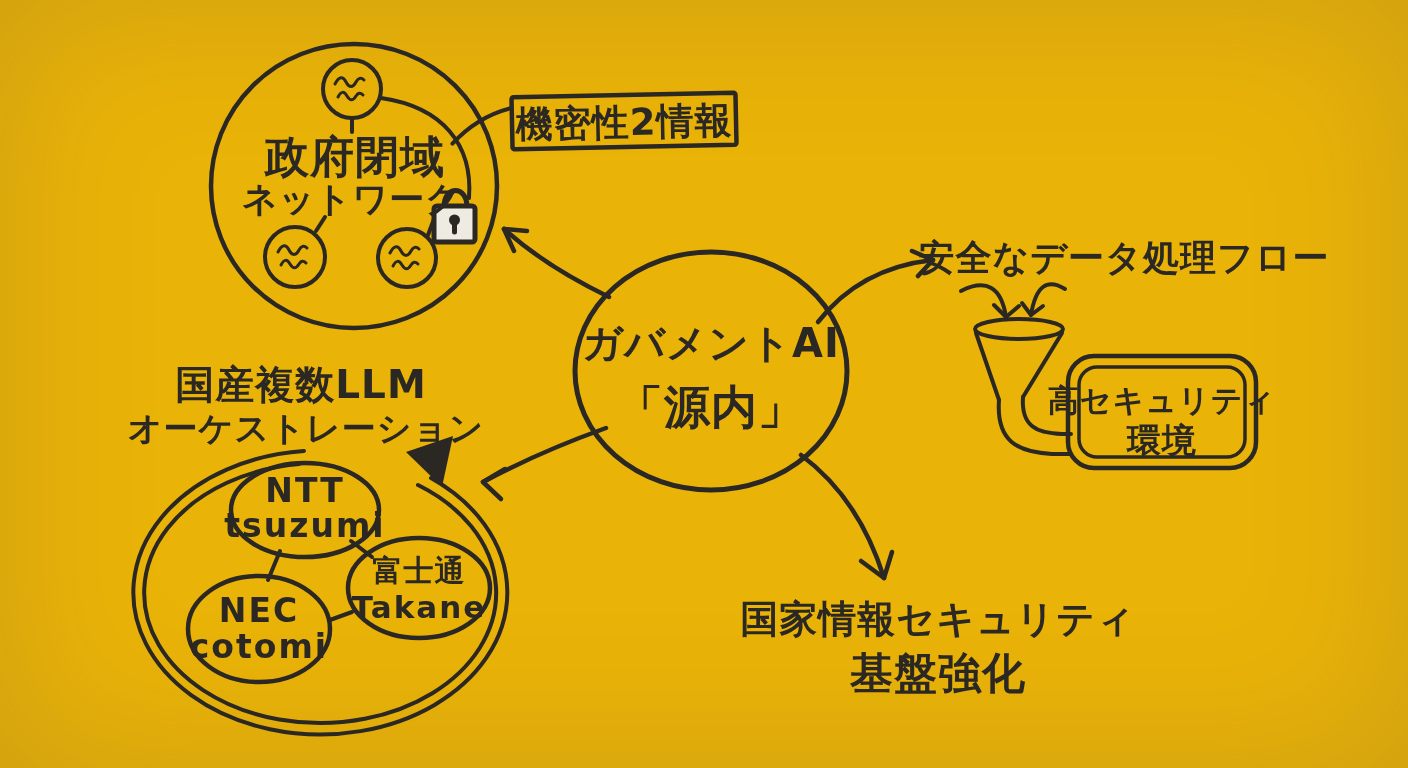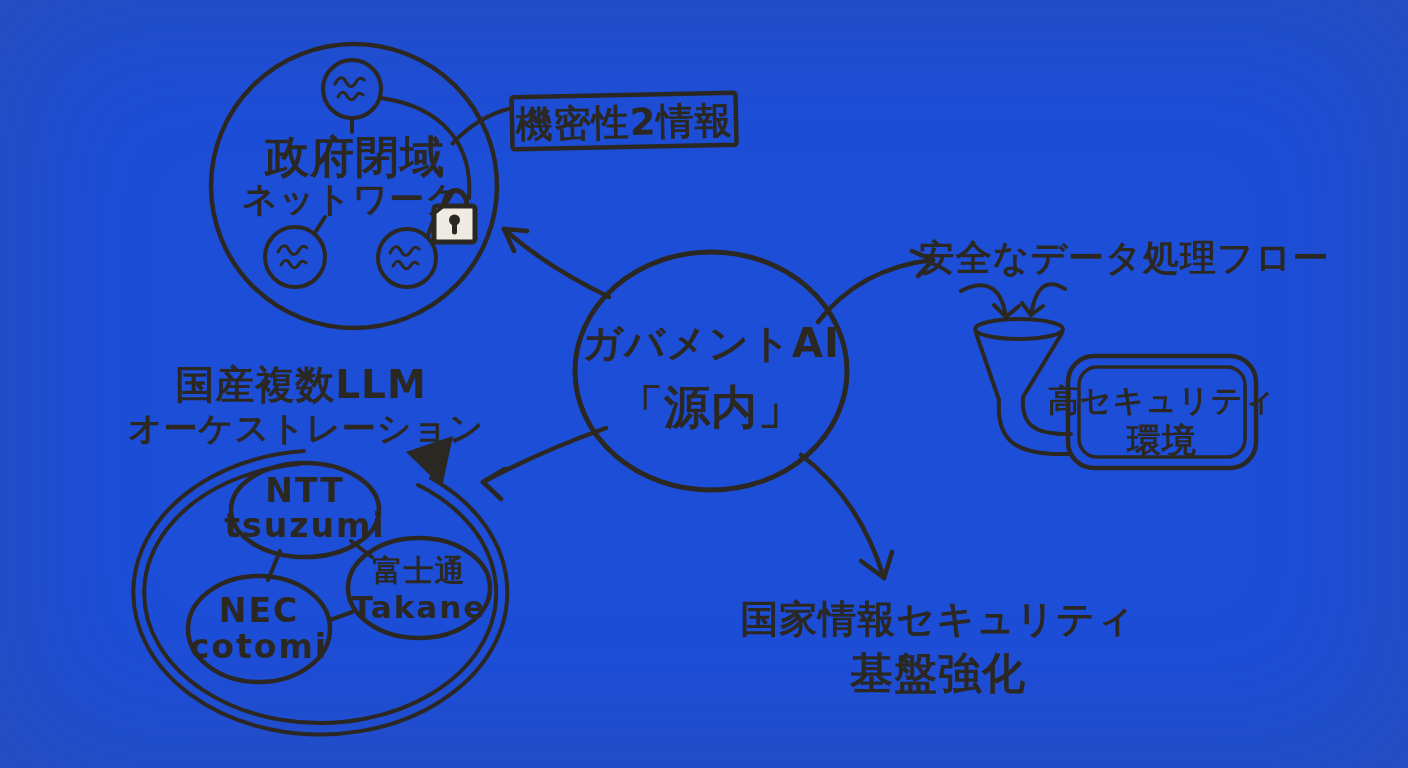--- a/index.html
+++ b/index.html
@@ -1,20 +1,20 @@
 <!DOCTYPE html>
 <html><head>
 <meta charset="utf-8">
 <style>
   html, body { margin: 0; padding: 0; background: #d8d4ca; }
   .stage {
     position: relative;
     width: 1408px;
     height: 768px;
-    background: #1d4ed8;
+    background: #eab308;
     box-shadow: inset 0 0 160px rgba(92, 78, 58, 0.20);
     overflow: hidden;
   }
   .stage svg { display: block; width: 1408px; height: 768px; }
   
   .s {
     stroke: #2b2823;
     fill: none;
     stroke-linecap: round;
     stroke-linejoin: round;

